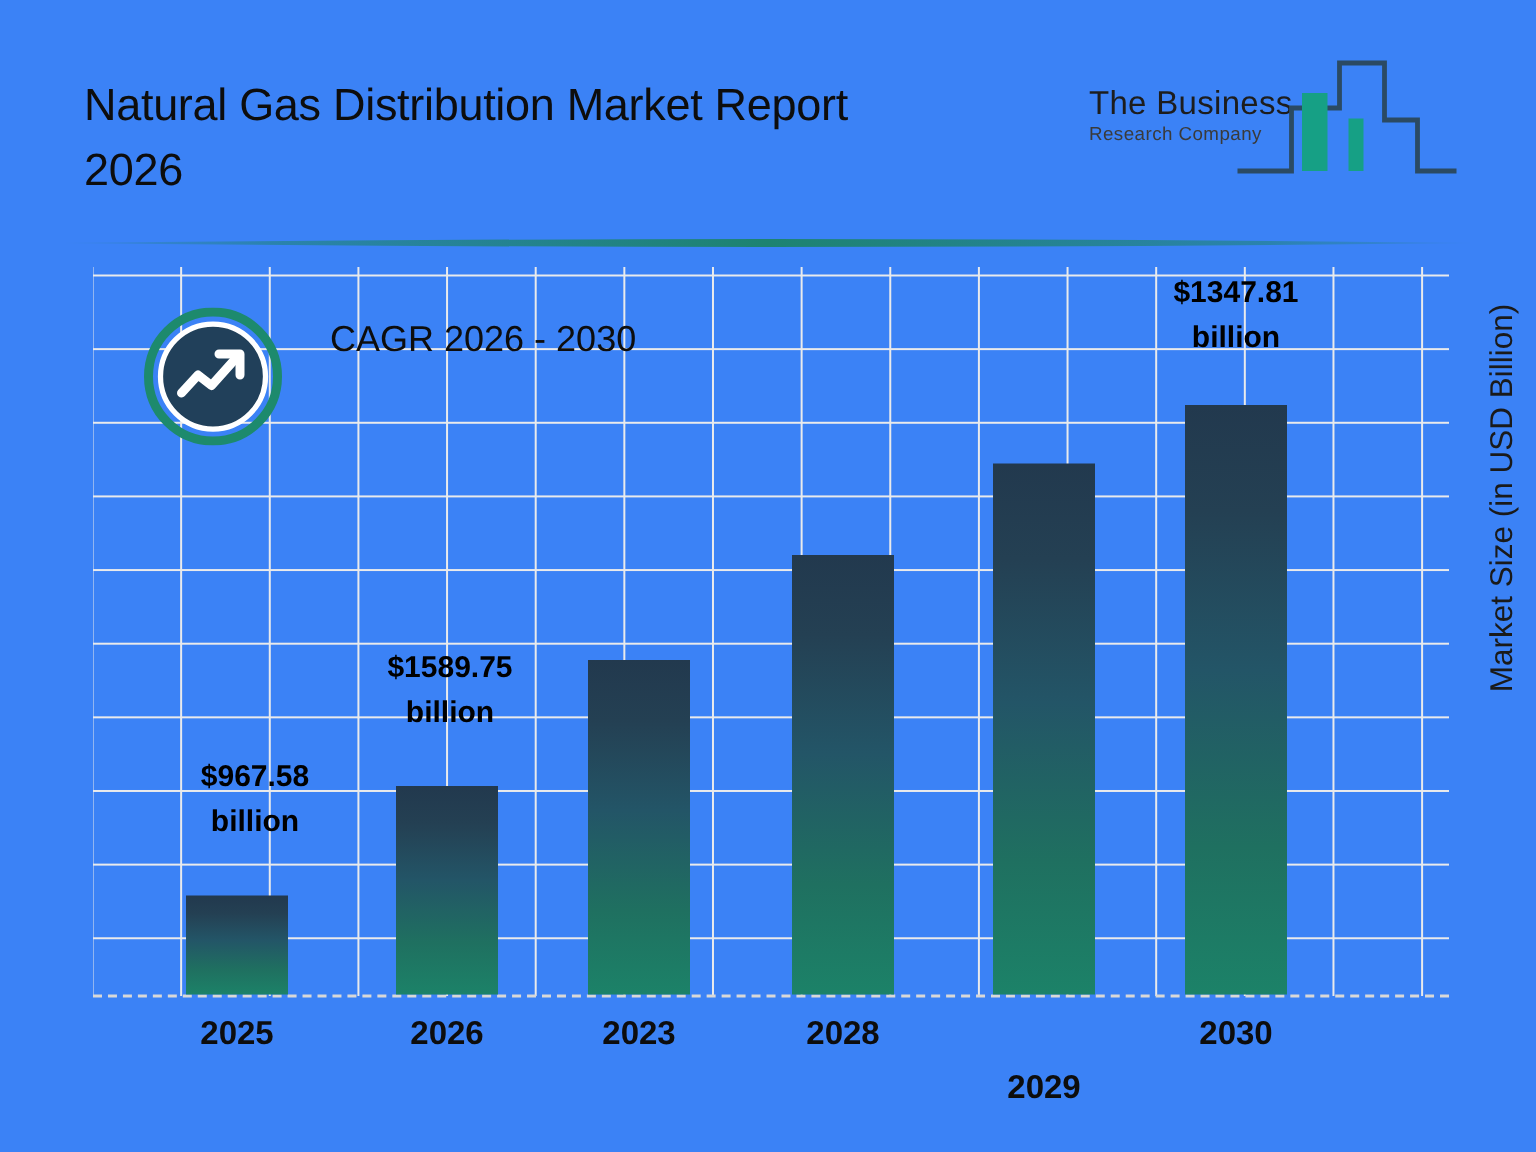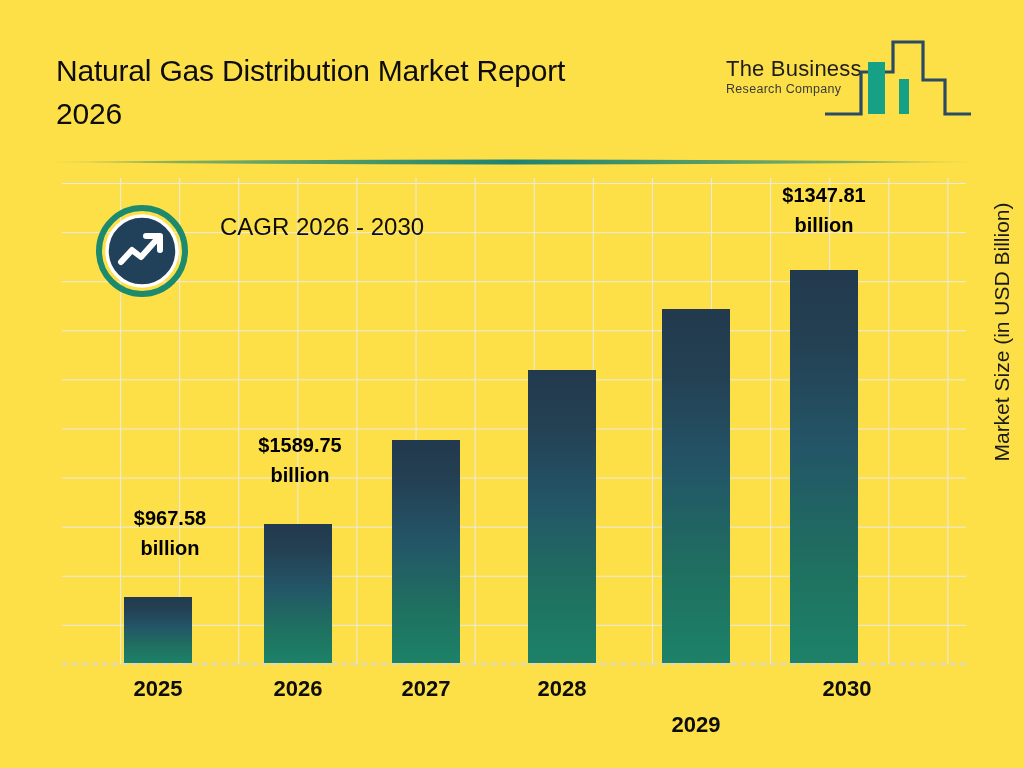--- a/index.html
+++ b/index.html
@@ -13,21 +13,21 @@
     font-family: "Liberation Sans", sans-serif;
     overflow: hidden;
     position: relative;
   }
 
   #page {
     position: absolute;
     left: 0; top: 0;
     width: 1024px;
     height: 768px;
-    background: #fde047;
+    background: #3b82f6;
   }
 
   
   #header {
     position: absolute;
     left: 0; top: 0;
     width: 1024px;
     height: 160px;
   }
   #report-title {
@@ -253,24 +253,24 @@
 billion</div>
     <div class="bar-label" style="left: 152px; top: 252px; width: 172px;">$1589.75
 billion</div>
     <div class="bar-label" style="left: 676px; top: 2px; width: 172px;">$1347.81
 billion</div>
   </div>
 
   <div id="xaxis">
     <div class="xtick" style="left: 41px;">2025</div>
     <div class="xtick" style="left: 181px;">2026</div>
-    <div class="xtick" style="left: 309px;">2027</div>
+    <div class="xtick" style="left: 309px;">2023</div>
     <div class="xtick" style="left: 445px;">2028</div>
     <div class="xtick" style="left: 579px; margin-top: 36px;">2029</div>
-    <div class="xtick" style="left: 730px;">2030</div>
+    <div class="xtick" style="left: 707px;">2030</div>
   </div>
 
   <div id="yaxis-title">Market Size (in USD Billion)</div>
 
   <div id="cagr">
     <svg id="cagr-circle" viewBox="0 0 92 92">
       <circle cx="46" cy="46" r="43" fill="none" stroke="#1d8a6d" stroke-width="6"></circle>
       <circle cx="46" cy="46" r="35" fill="#21405a" stroke="#ffffff" stroke-width="3.5"></circle>
       <polyline points="25,57 36,45 45,52 62,33" fill="none" stroke="#ffffff" stroke-width="6" stroke-linecap="round" stroke-linejoin="round"></polyline>
       <polyline points="50,31 64,31 64,45" fill="none" stroke="#ffffff" stroke-width="6" stroke-linecap="round" stroke-linejoin="round"></polyline>

